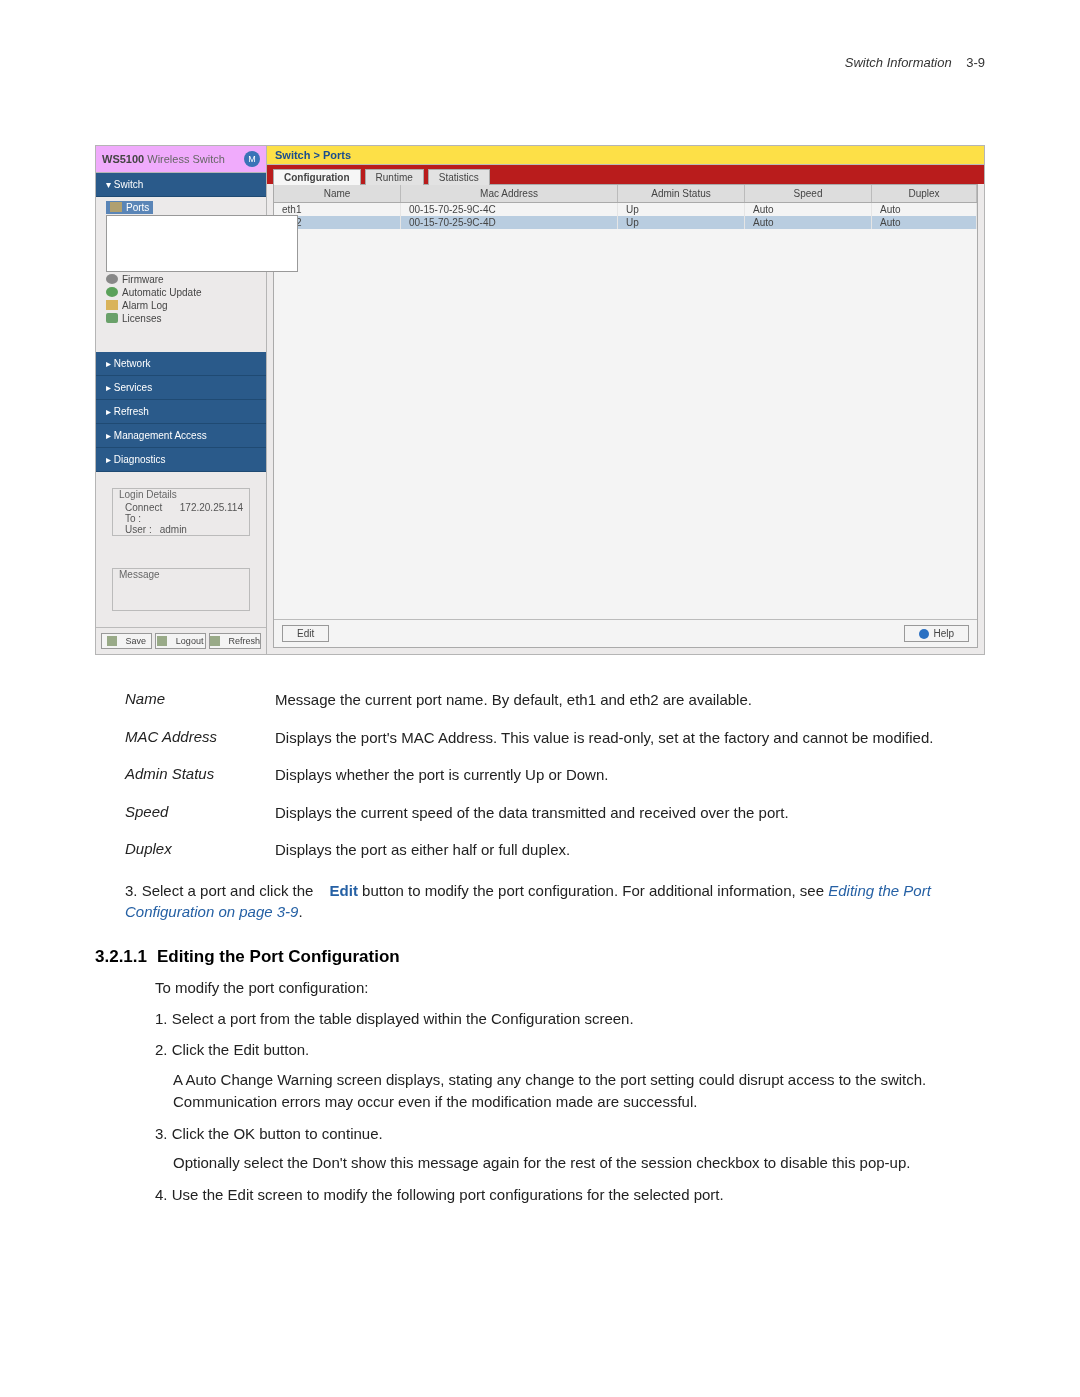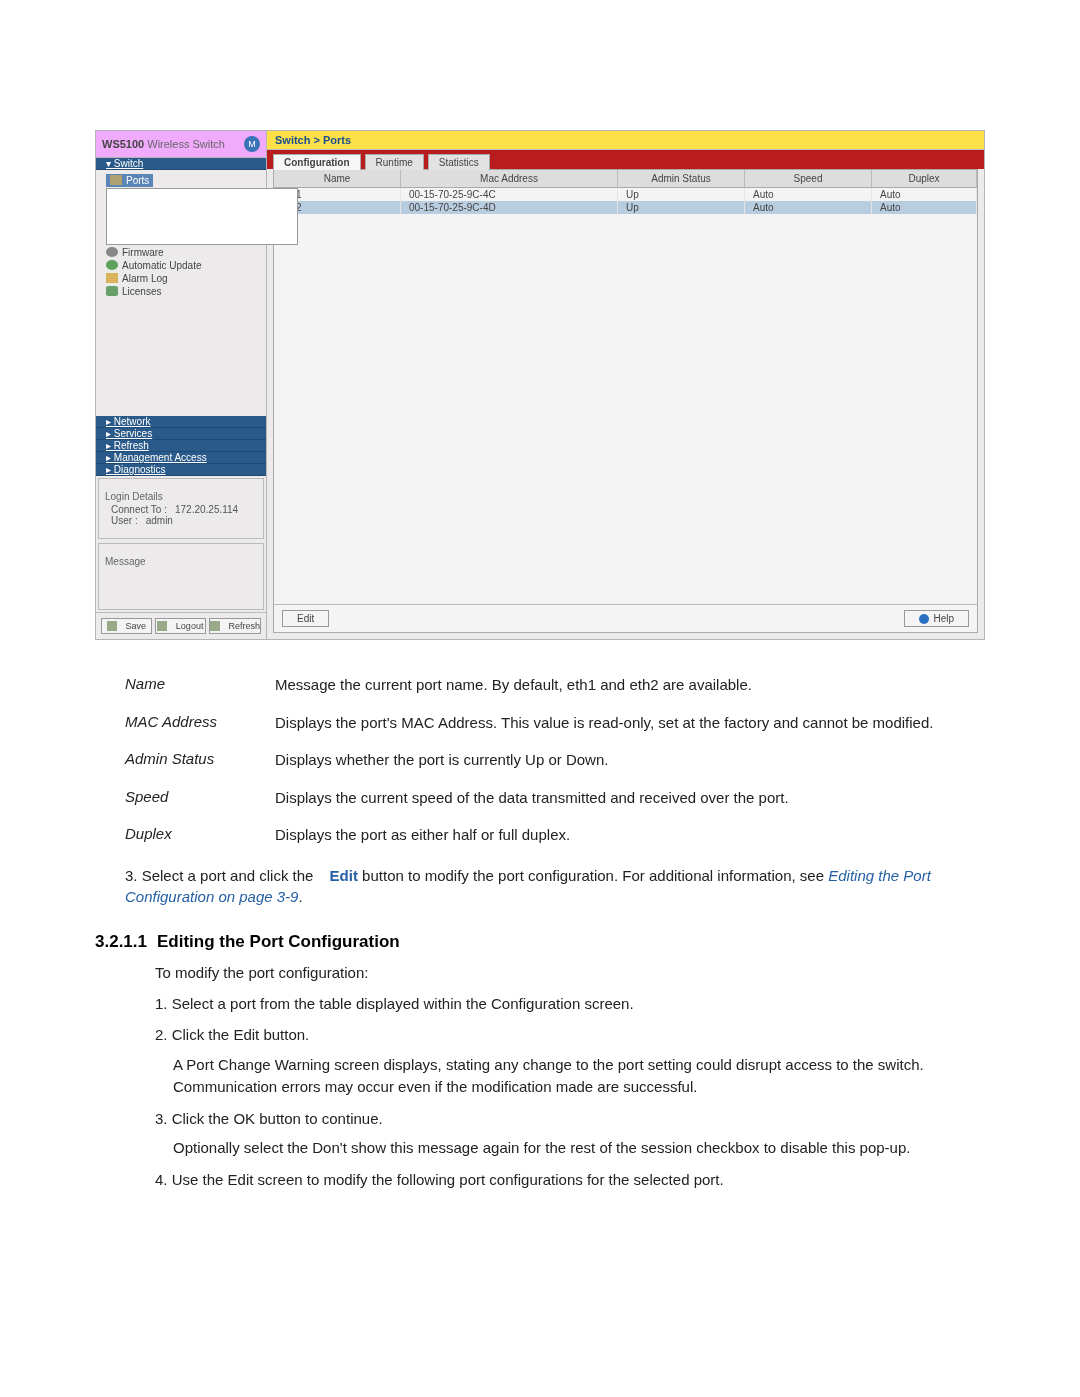--- a/index.html
+++ b/index.html
@@ -54,42 +54,41 @@
   .brand-text b { color: #444; }
   .brand-badge {
     width: 16px; height: 16px; border-radius: 50%;
     background: #3a73b7; color: #fff; font-size: 9px;
     display:flex; align-items:center; justify-content:center;
   }
   .nav-group {
     background: #2a5a8a;
     color: #fff;
     font-size: 10px;
-    padding: 0 10px;
+    padding: 6px 10px;
     border-bottom: 1px solid #1f4a73;
-    text-decoration: underline;
   }
   .nav-tree {
     flex: 1;
     background: #eceaea;
     padding: 4px 0 0 10px;
   }
   .tree-row {
     display:flex; gap:4px;
     font-size: 10px; color:#444; padding:1px 0;
   }
   .tree-row.selected { background:#5a85b7; color:#fff; padding:1px 4px; width:fit-content; }
   .tree-icon { width:12px; height:10px; background:#b0a070; }
   .tree-icon.page { background:#fff; border:1px solid #999; width:10px; height:11px; }
   .tree-icon.gear { background:#888; border-radius:50%; }
   .tree-icon.arrow { background:#5aa15a; border-radius:50%; }
   .tree-icon.log  { background:#d9b35a; }
   .tree-icon.lic  { background:#6aa16a; border-radius:2px; }
   .login-box, .msg-box {
-    border:1px solid #bbb; margin:2px; padding:12px 6px; font-size:10px; color:#666;
+    border:1px solid #bbb; margin:16px; padding:0 6px; font-size:10px; color:#666;
   }
   .login-box .title, .msg-box .title { color:#666; margin-bottom:2px; }
   .login-row { display:flex; gap:8px; font-size:10px; color:#555; padding-left:6px; }
   .bottom-btns {
     display:flex; gap:3px; padding:5px; border-top:1px solid #bbb;
   }
   .mini-btn {
     flex:1; border:1px solid #999; background:#f4f4f4; font-size:9px; padding:2px 0;
     display:flex; align-items:center; justify-content:center; gap:9px;
   }
@@ -141,20 +140,25 @@
   }
   h3.section .num { font-weight:bold; margin-right:10px; }
   .ol1 { margin:0 0 10px 30px; font-size:15px; line-height:1.45; }
   .ol1 .sub { margin:8px 0 0 18px; }
 </style>
 </head>
 <body>
 
 <div class="page">
 
+  <div class="header-right">
+    <em>Switch Information</em>
+    <span>&nbsp;&nbsp;</span>
+    <span>3-9</span>
+  </div>
 
   <div class="screenshot">
 
     <div class="ss-side">
       <div class="ss-brand">
         <span class="brand-text">
           <b>WS5100</b>
           <span>Wireless Switch</span>
         </span>
         <span class="brand-badge">M</span>
@@ -287,21 +291,21 @@
   </h3>
 
   <p class="para" style="margin-left:60px">To modify the port configuration:</p>
 
   <div class="ol1" style="margin-left:60px">
     <div>1. Select a port from the table displayed within the Configuration screen.</div>
 
     <div style="margin-top:10px">
       <span>2. Click the </span><span class="kw">Edit</span><span> button.</span>
       <div class="sub">
-        <span>A </span><span class="kw">Port Change Warning</span><span> screen displays, stating any change to the port setting could disrupt access to the switch. Communication errors may occur even if the modification made are successful.</span>
+        <span>A </span><span class="kw">Auto Change Warning</span><span> screen displays, stating any change to the port setting could disrupt access to the switch. Communication errors may occur even if the modification made are successful.</span>
       </div>
     </div>
 
     <div style="margin-top:10px">
       <span>3. Click the </span><span class="kw">OK</span><span> button to continue.</span>
       <div class="sub">
         <span>Optionally select the </span><span class="kw">Don't show this message again for the rest of the session</span><span> checkbox to disable this pop-up.</span>
       </div>
     </div>
 

